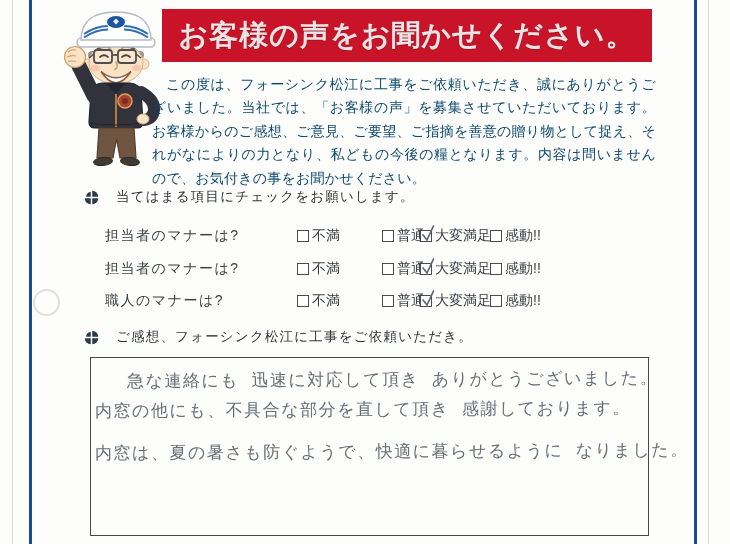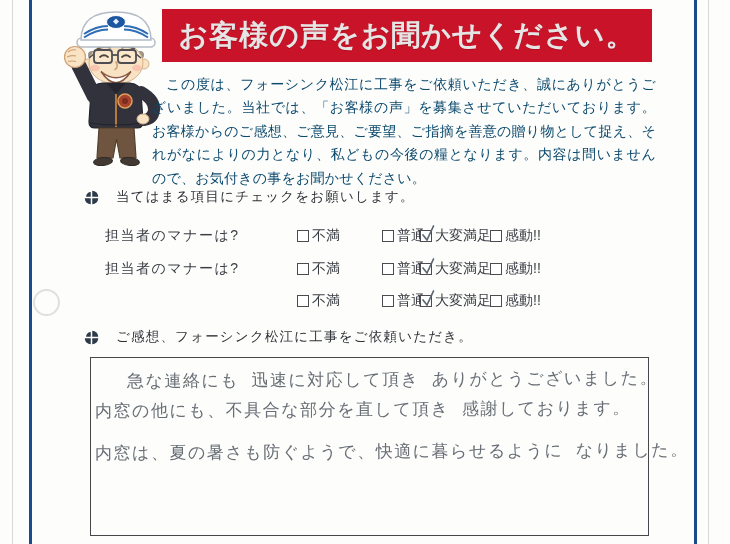--- a/index.html
+++ b/index.html
@@ -168,20 +168,21 @@
     <span class="q-label">担当者のマナーは?</span>
     <span class="opt o0"><span class="cbox"></span><span>不満</span></span>
     <span class="opt o1"><span class="cbox"></span><span>普通</span></span>
     <span class="opt o2"><span class="cbox"><svg class="tick" viewBox="0 0 16 19" overflow="visible">
             <path d="M3,11 L7,16 L13.5,2" stroke="#5d6670" stroke-width="1.7" fill="none" stroke-linecap="round"></path>
           </svg></span><span>大変満足!</span></span>
     <span class="opt o3"><span class="cbox"></span><span>感動!!</span></span>
   </div>
 
   <div class="q-row r2">
+    <span class="q-label">職人のマナーは?</span>
     <span class="opt o0"><span class="cbox"></span><span>不満</span></span>
     <span class="opt o1"><span class="cbox"></span><span>普通</span></span>
     <span class="opt o2"><span class="cbox"><svg class="tick" viewBox="0 0 16 19" overflow="visible">
             <path d="M3,11 L7,16 L13.5,2" stroke="#5d6670" stroke-width="1.7" fill="none" stroke-linecap="round"></path>
           </svg></span><span>大変満足!</span></span>
     <span class="opt o3"><span class="cbox"></span><span>感動!!</span></span>
   </div>
 
   <div class="sec-head h2">
     <svg class="bullet" viewBox="0 0 16 16" aria-hidden="true">

